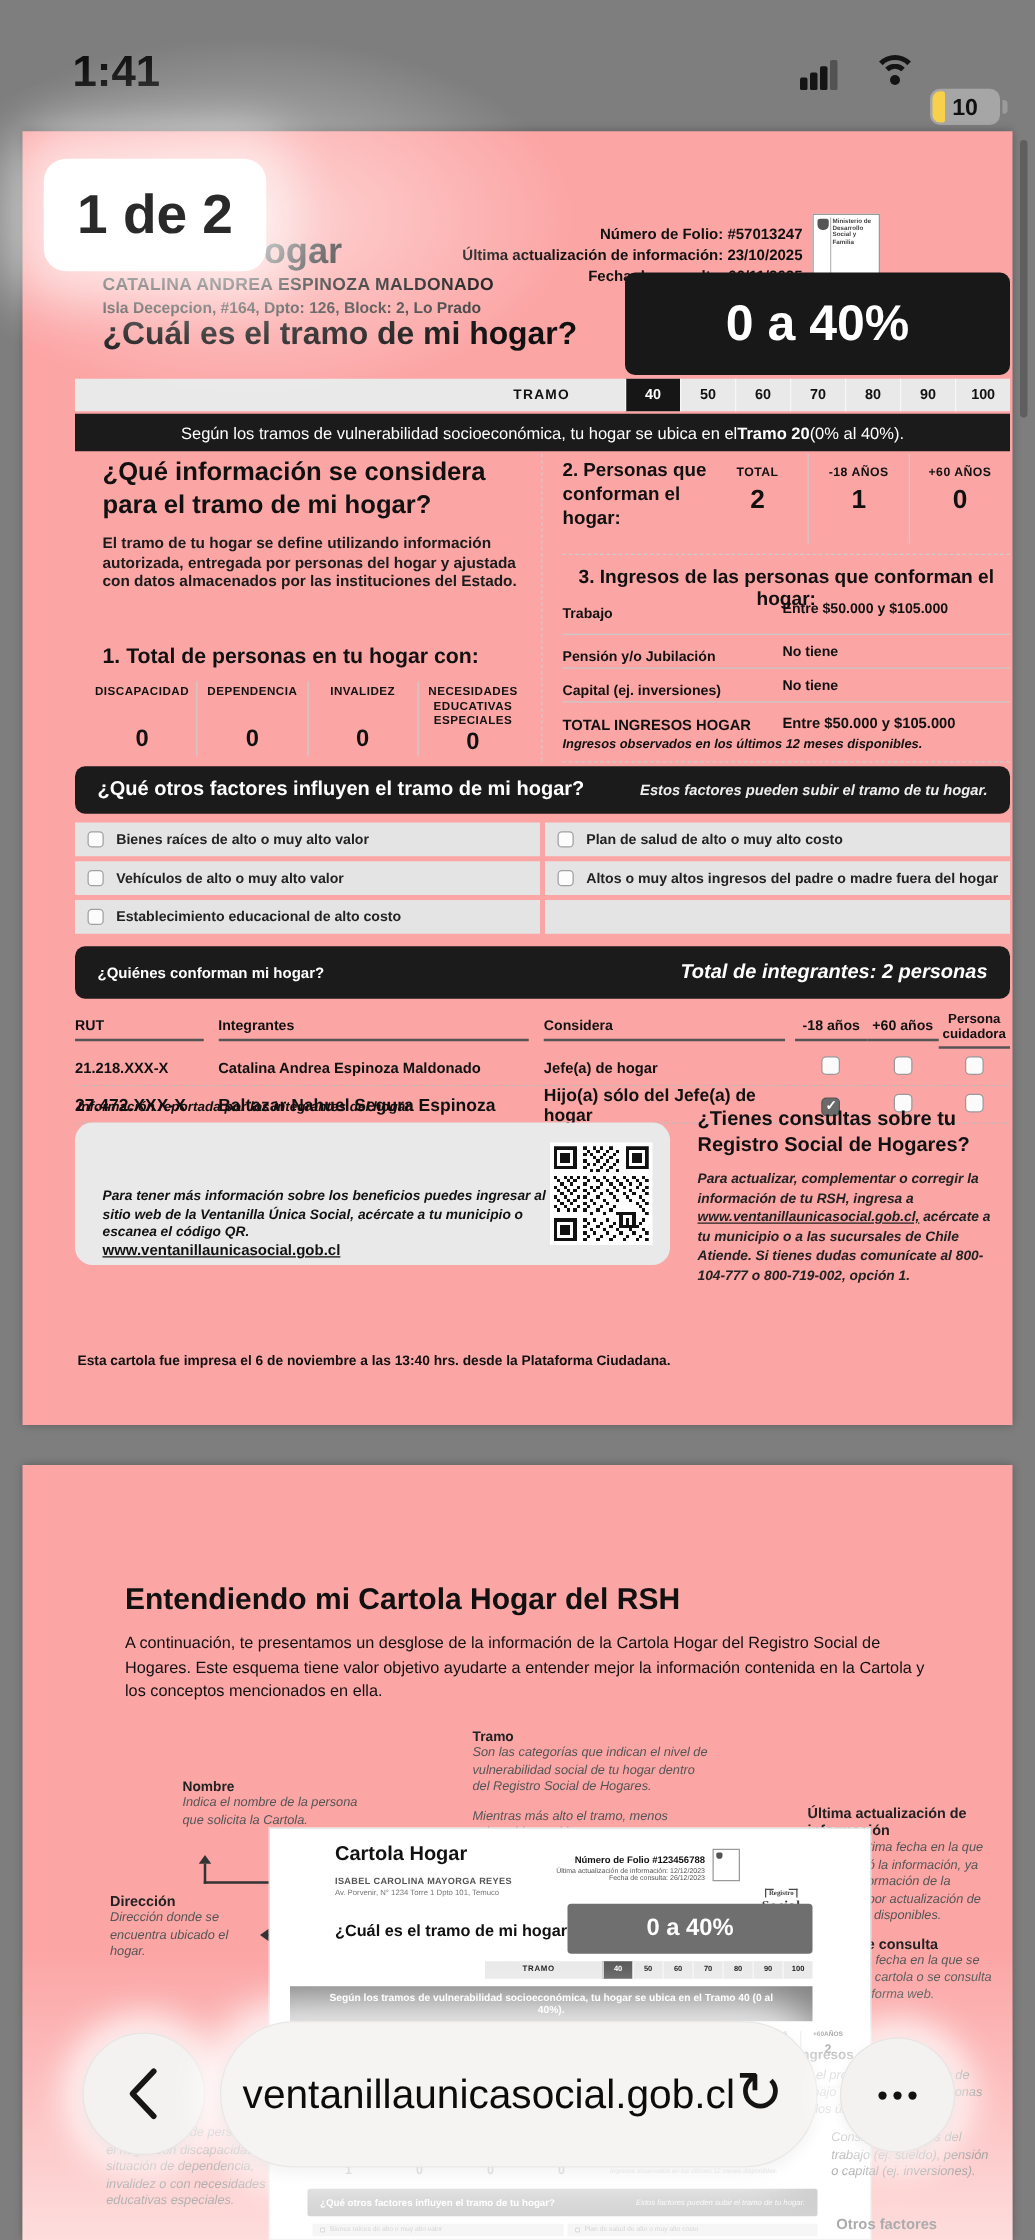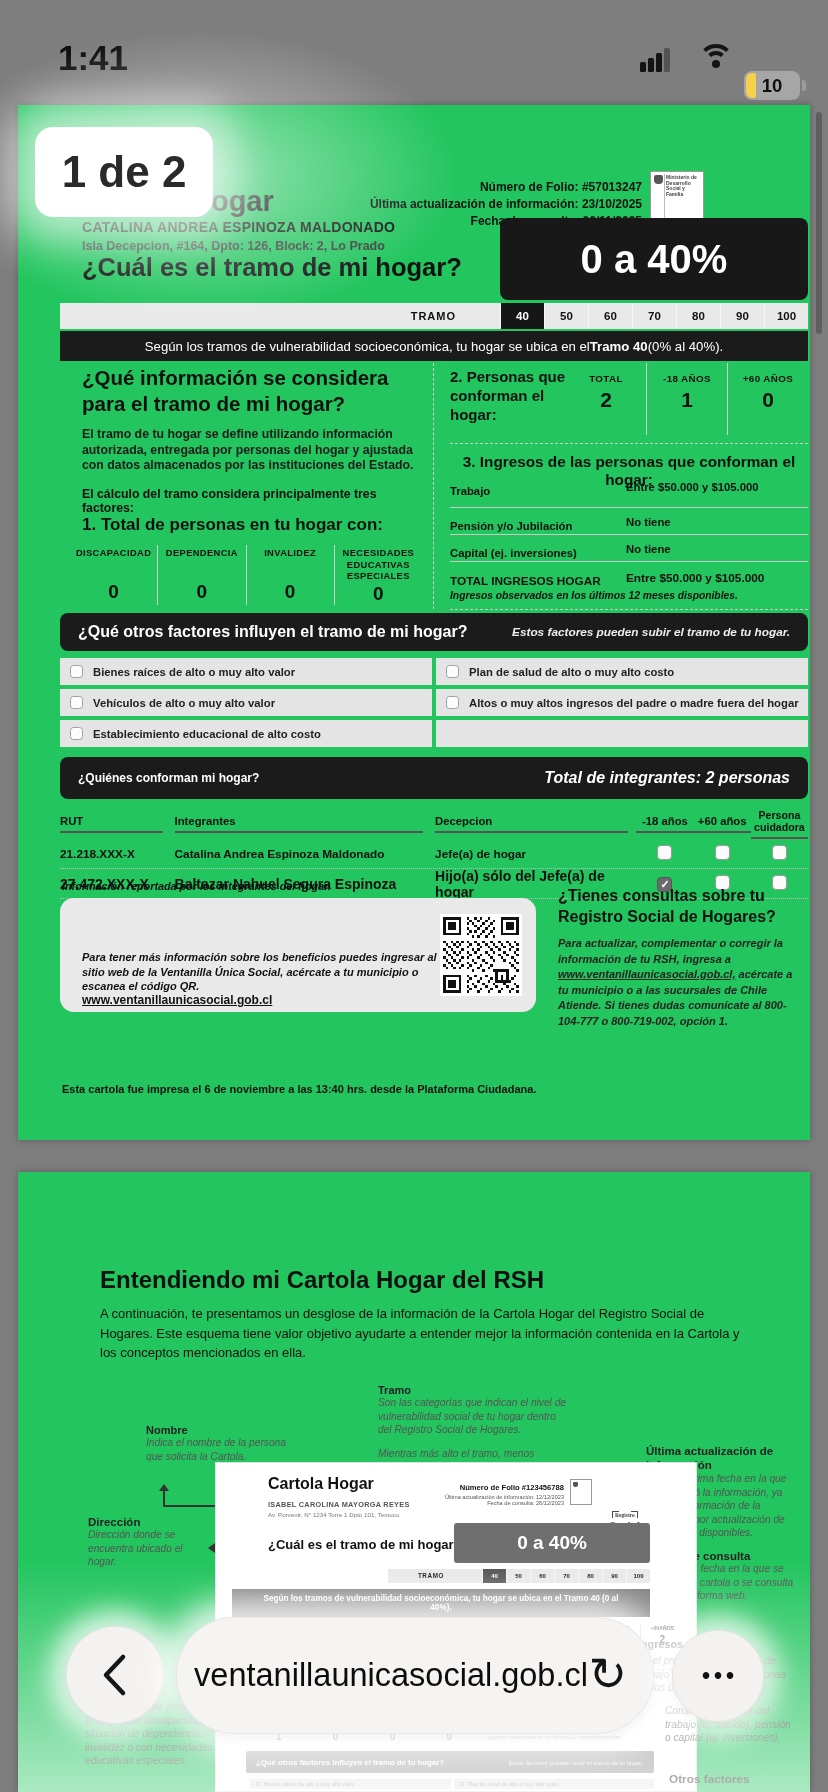--- a/index.html
+++ b/index.html
@@ -15,21 +15,21 @@
   .wifi{width:36px;height:27px;overflow:hidden;position:relative;}
   .wifi span{position:absolute;border:4.5px solid transparent;border-top-color:#141414;border-radius:50%;}
   .wifi .w1{left:0;top:0;width:36px;height:36px;}
   .wifi .w2{left:7px;top:7px;width:22px;height:22px;}
   .wifi .wd{position:absolute;left:14px;top:16px;width:8px;height:8px;background:#141414;border-radius:50%;border:none;}
   .bat{width:56px;height:29px;border-radius:8px;background:#a6a6a6;position:relative;text-align:center;
     font-size:18.5px;font-weight:700;line-height:29px;color:#101010;}
   .bat::after{content:"";position:absolute;right:-6px;top:9px;width:4px;height:11px;background:#9b9b9b;border-radius:0 3px 3px 0;}
   .bat .chg{position:absolute;left:2px;top:2px;bottom:2px;width:10px;background:#f7d14b;border-radius:6px 2px 2px 6px;}
   
-  .card{position:absolute;left:18px;width:792px;background:#22c55e;box-shadow:0 0 7px rgba(0,0,0,.28);overflow:hidden;}
+  .card{position:absolute;left:18px;width:792px;background:#fca5a5;box-shadow:0 0 7px rgba(0,0,0,.28);overflow:hidden;}
   .halo{position:absolute;pointer-events:none;background:radial-gradient(closest-side,rgba(255,255,255,.55),rgba(255,255,255,0));}
   .badge{position:absolute;background:#fff;border-radius:18px;box-shadow:0 0 38px 24px rgba(255,255,255,.55);
     text-align:center;font-weight:700;color:#2a2a2a;}
   .scrollbar{position:absolute;background:rgba(70,70,70,.55);border-radius:3px;}
   
   .b{font-weight:700;} .sb{font-weight:600;} .it{font-style:italic;}
   .blackbar{background:#1b1b1b;color:#fff;display:flex;align-items:center;}
   .strip{background:#e9e9e9;display:flex;align-items:center;justify-content:flex-end;}
   .tick{width:44px;text-align:center;font-size:11.5px;font-weight:700;border-left:1px solid #f7f7f7;}
   .tick.sel{background:#161616;color:#fff;margin-left:32px;}
@@ -150,32 +150,31 @@
       <span class="tick">50</span>
       <span class="tick">60</span>
       <span class="tick">70</span>
       <span class="tick">80</span>
       <span class="tick">90</span>
       <span class="tick">100</span>
     </div>
 
     <div class="abs blackbar" style="left:42px;top:226px;width:748px;height:30px;justify-content:center;font-size:13.2px;">
       <span>Según los tramos de vulnerabilidad socioeconómica, tu hogar se ubica en el </span>
-      <span class="b">Tramo 40</span>
+      <span class="b">Tramo 20</span>
       <span> (0% al 40%).</span>
     </div>
 
     <div class="abs" style="left:42px;top:258px;width:748px;height:246px;">
       <div class="abs" style="left:373px;top:0;bottom:0;border-left:1px dashed #ccc;"></div>
 
       <div class="abs b" style="left:22px;top:2px;width:345px;font-size:20.5px;line-height:26px;">¿Qué información se considera para el tramo de mi hogar?</div>
       <div class="abs" style="left:22px;top:64px;width:340px;font-size:12.3px;line-height:15.5px;color:#1c1c1c;">
         <span class="sb">El tramo de tu hogar se define utilizando </span><span class="b">información autorizada, entregada por personas del hogar y ajustada con datos almacenados por las instituciones del Estado.</span>
       </div>
-      <div class="abs sb" style="left:22px;top:124px;width:340px;font-size:12.3px;">El cálculo del tramo considera principalmente tres factores:</div>
       <div class="abs b" style="left:22px;top:152px;font-size:17px;">1. Total de personas en tu hogar con:</div>
       <div class="abs" style="left:10px;top:182px;width:352px;display:flex;">
         <div class="cell">
           <div class="b" style="font-size:9.3px;letter-spacing:.4px;line-height:11.5px;min-height:36px;padding-top:3px;">DISCAPACIDAD</div>
           <div class="b" style="font-size:19px;">0</div>
         </div>
         <div class="cell">
           <div class="b" style="font-size:9.3px;letter-spacing:.4px;line-height:11.5px;min-height:36px;padding-top:3px;">DEPENDENCIA</div>
           <div class="b" style="font-size:19px;">0</div>
         </div>
@@ -261,21 +260,21 @@
 
     <div class="abs blackbar" style="left:42px;top:652px;width:748px;height:42px;border-radius:8px;justify-content:space-between;padding:0 18px;">
       <span class="b" style="font-size:12px;text-align:center;">¿Quiénes conforman mi hogar?</span>
       <span class="b" style="font-size:16px;font-style:italic;">Total de integrantes: 2 personas</span>
     </div>
 
     <div class="abs" style="left:42px;top:704px;width:748px;">
       <div class="trow thead">
         <span class="c-rut">RUT</span>
         <span class="c-name">Integrantes</span>
-        <span class="c-kin">Decepcion</span>
+        <span class="c-kin">Considera</span>
         <span class="c-chk">-18 años</span>
         <span class="c-chk">+60 años</span>
         <span class="c-chk" style="font-size:10.6px;line-height:12px;">Persona cuidadora</span>
       </div>
       <div class="trow dotline" style="height:30px;font-size:11.8px;font-weight:700;">
         <span class="c-rut">21.218.XXX-X</span>
         <span class="c-name">Catalina Andrea Espinoza Maldonado</span>
         <span class="c-kin">Jefe(a) de hogar</span>
         <span class="c-chk"><span class="cb2"></span></span>
         <span class="c-chk"><span class="cb2"></span></span>

